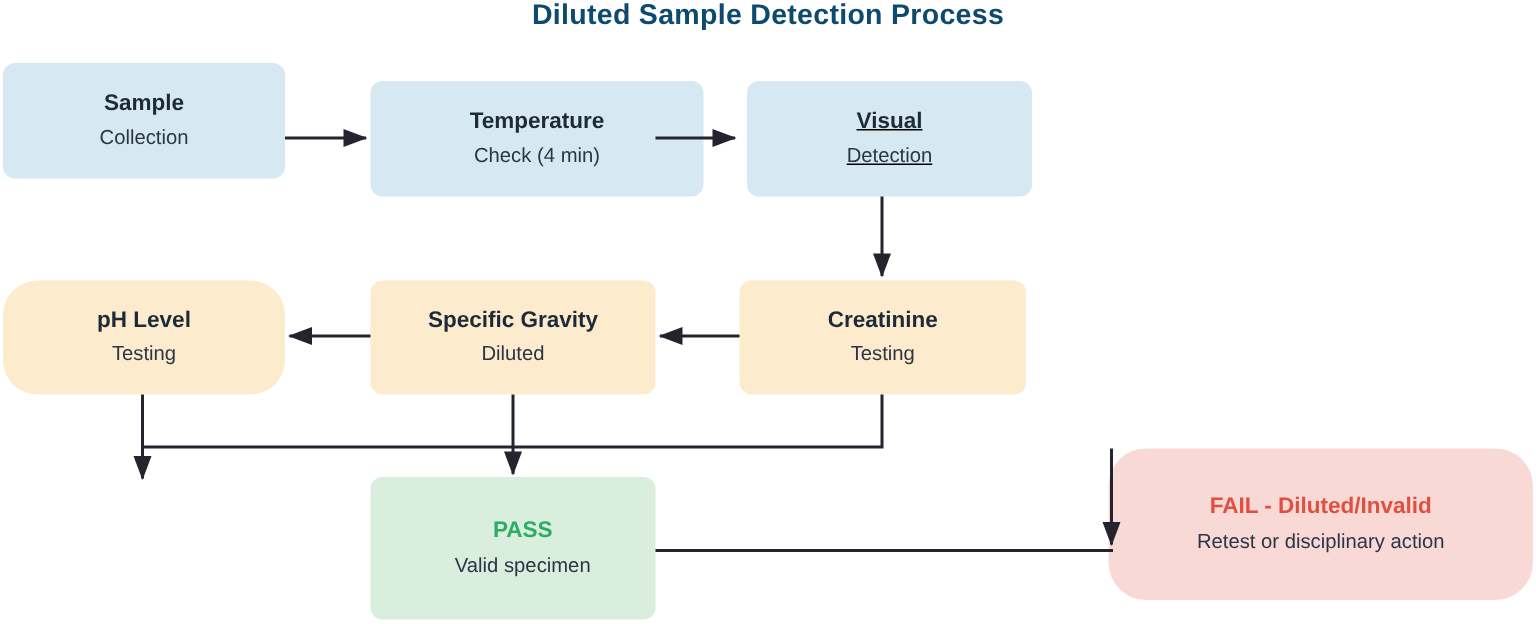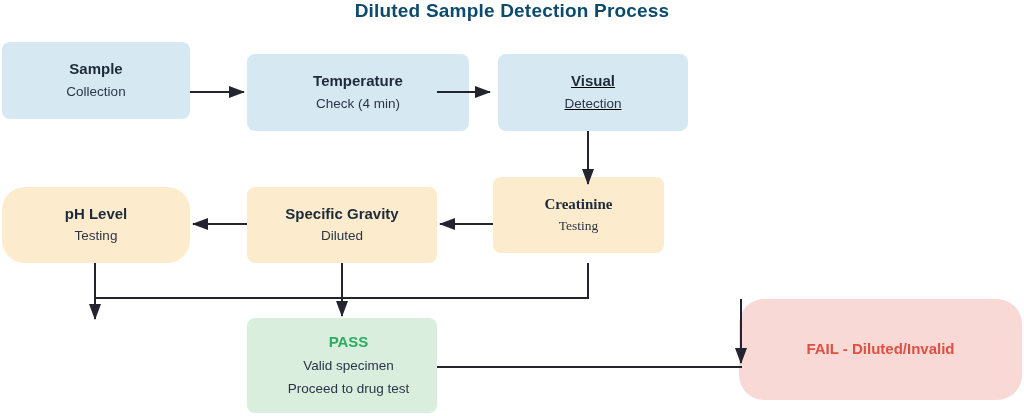--- a/index.html
+++ b/index.html
@@ -31,21 +31,21 @@
   .node-sub{font-size:13.5px;color:#2b3547;line-height:1.1;text-align:right;}
   .node-blue{background:#d6e9f2;}
   .node-orange{background:#fcebcd;}
   .node-green{background:#d9eedd;padding-left:21px;}
   .node-red{background:#f9d9d5;}
   #node-sample{left:2px;top:42px;width:188px;height:77px;}
   #node-temperature{left:247px;top:54px;width:222px;height:77px;}
   #node-visual{left:498px;top:54px;width:190px;height:77px;text-decoration:underline;}
   #node-ph{left:2px;top:187px;width:188px;height:76px;border-radius:23px;}
   #node-sg{left:247px;top:187px;width:190px;height:76px;}
-  #node-creatinine{left:493px;top:177px;width:171px;height:76px;font-family:Liberation Serif, serif;}
+  #node-creatinine{left:493px;top:187px;width:191px;height:76px;}
   #node-pass{left:247px;top:318px;width:190px;height:95px;gap:8px;}
   #node-fail{left:739px;top:299px;width:283px;height:101px;gap:8px;border-radius:25px;}
   #node-pass .node-title{color:#2bad62;}
   #node-fail .node-title{color:#dd5042;}
   #connector-layer{
     position:absolute;left:0;top:0;
     pointer-events:none;
   }
   .conn{stroke:#23242e;stroke-width:2;fill:none;}
 </style>
@@ -78,24 +78,24 @@
     <div class="node-sub">Diluted</div>
   </div>
   <div class="node node-orange" id="node-creatinine">
     <div class="node-title">Creatinine</div>
     <div class="node-sub">Testing</div>
   </div>
 
   <div class="node node-green" id="node-pass">
     <div class="node-title">PASS</div>
     <div class="node-sub">Valid specimen</div>
-    <div class="node-sub">Proceed to drug test</div>
   </div>
   <div class="node node-red" id="node-fail">
     <div class="node-title">FAIL - Diluted/Invalid</div>
+    <div class="node-sub">Retest or disciplinary action</div>
   </div>
 
   <svg id="connector-layer" width="1024" height="416" viewBox="0 0 1024 416" xmlns="http://www.w3.org/2000/svg">
     <defs>
       <marker id="arrowhead" markerUnits="userSpaceOnUse" markerWidth="18" markerHeight="14" refX="16" refY="7" orient="auto">
         <path d="M1,1 L17,7 L1,13 Z" fill="#23242e"></path>
       </marker>
     </defs>
     <path class="conn" d="M190 92 H244" marker-end="url(#arrowhead)"></path>
     <path class="conn" d="M437 92 H490" marker-end="url(#arrowhead)"></path>

